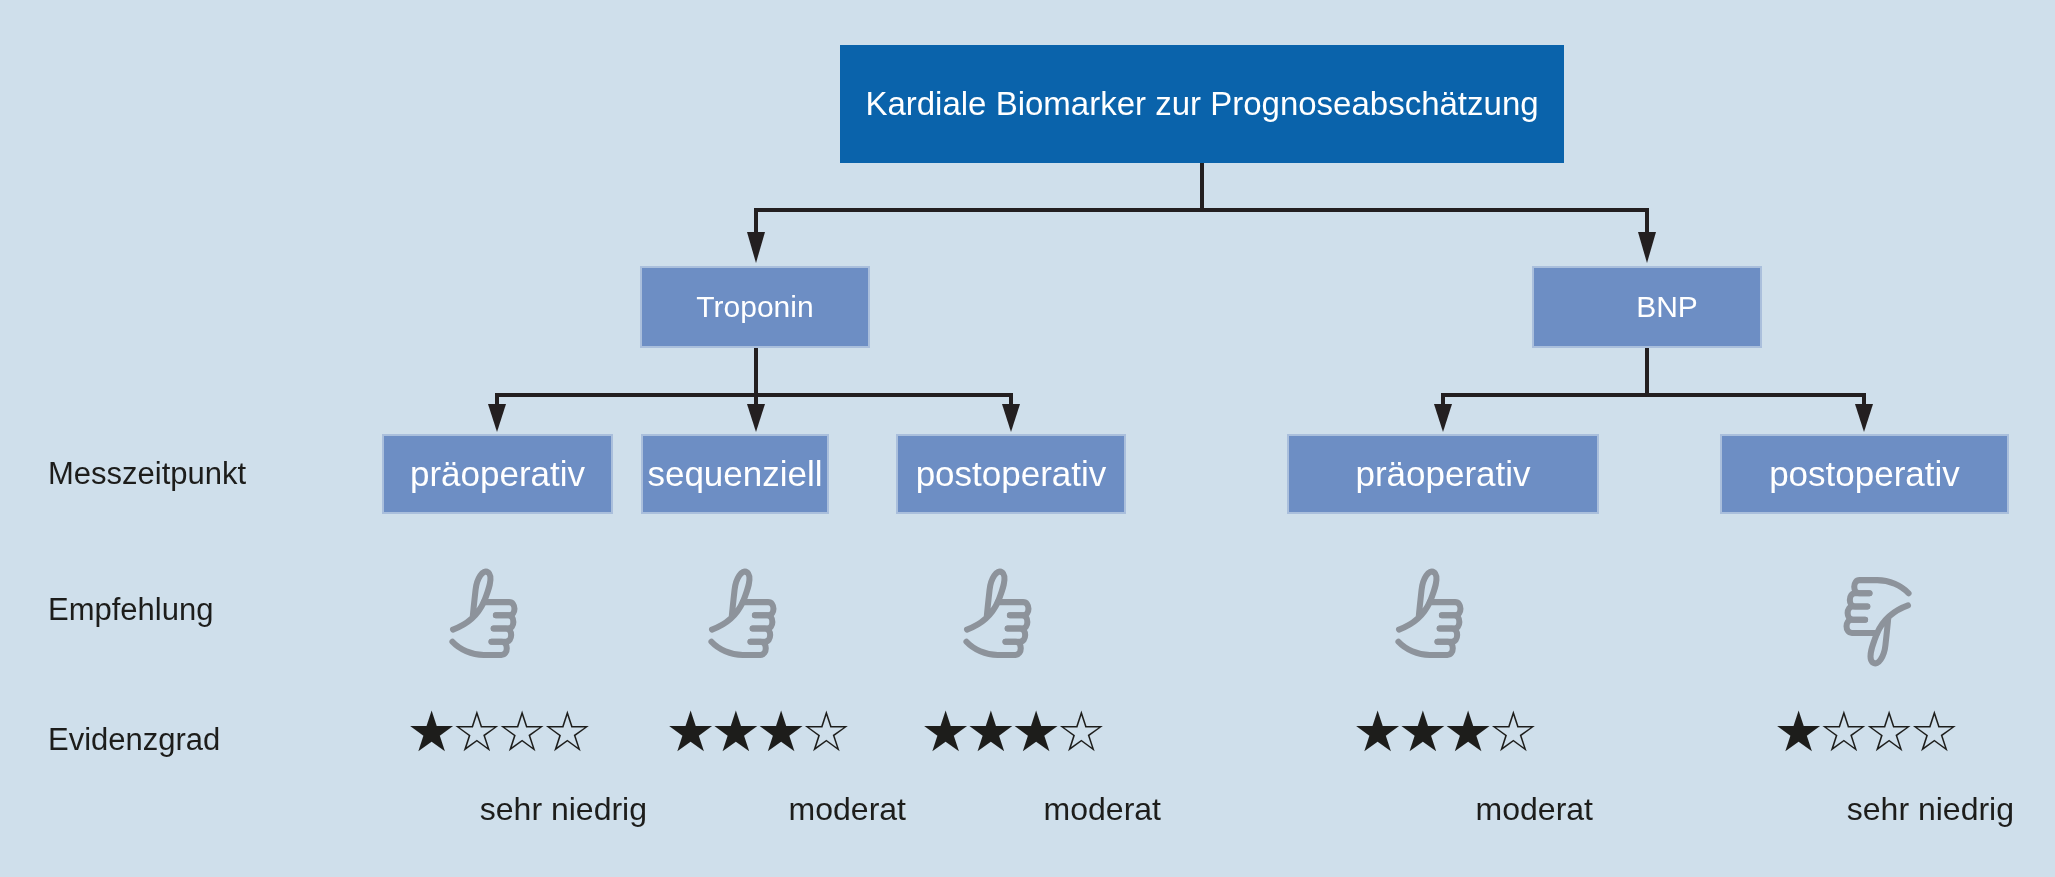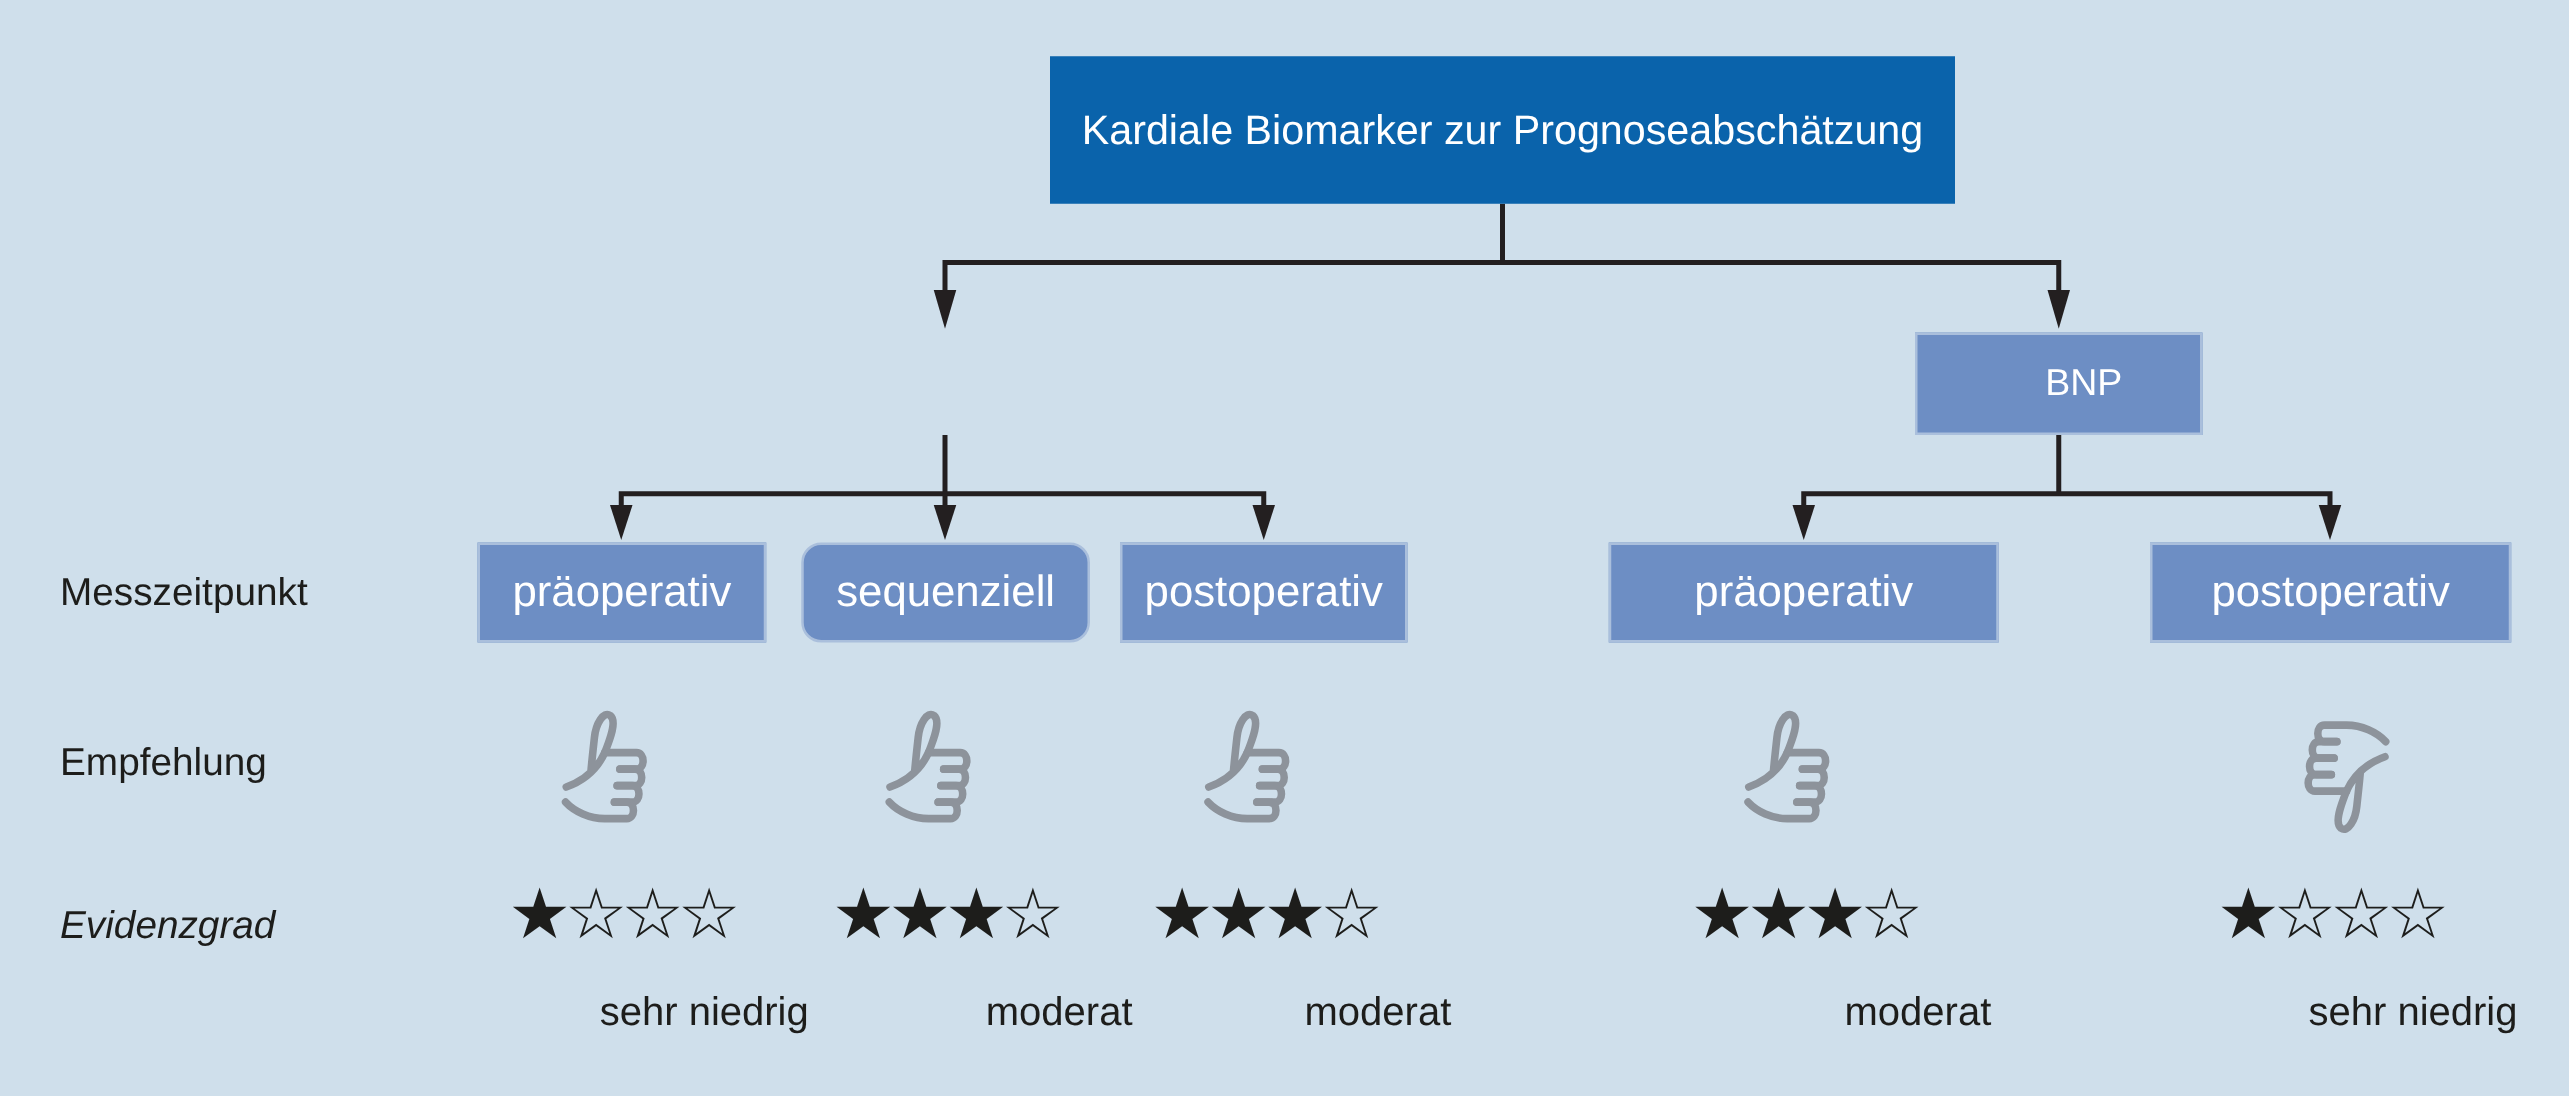--- a/index.html
+++ b/index.html
@@ -25,31 +25,31 @@
     top:266px;width:230px;height:82px;
     background:#6d8ec4;border:2px solid #aabfdc;font-size:30px;
   }
   #branch-troponin{left:640px;}
   #branch-bnp{left:1532px;padding-left:40px;}
   .timing{
     top:434px;height:80px;
     background:#6d8ec4;border:2px solid #aabfdc;font-size:35px;
   }
   .t1{left:382px;width:231px;}
-  .t2{left:641px;width:231px;border-radius:16px;}
+  .t2{left:641px;width:188px;}
   .t3{left:896px;width:230px;}
   .t4{left:1287px;width:312px;}
   .t5{left:1720px;width:289px;}
   .row-label{
     position:absolute;left:48px;
     font-size:31px;color:#1d1d1b;line-height:36px;
   }
   #rl-timing{top:456px;}
   #rl-recommendation{top:592px;text-align:center;}
-  #rl-evidence{top:722px;font-style:italic;}
+  #rl-evidence{top:722px;}
   .thumb{
     position:absolute;top:560px;width:110px;height:115px;
   }
   .thumb svg{width:100%;height:100%;}
   .thumb.down{transform:rotate(180deg);}
   .th1{left:442px;} .th2{left:701px;} .th3{left:956px;} .th4{left:1388px;} .th5{left:1809px;}
   .stars{
     position:absolute;top:702px;width:260px;
     text-align:center;
     font-family:"DejaVu Sans",sans-serif;
@@ -87,20 +87,21 @@
       <polygon points="488,404 506,404 497,432"></polygon>
       <polygon points="747,404 765,404 756,432"></polygon>
       <polygon points="1002,404 1020,404 1011,432"></polygon>
       <polygon points="1434,404 1452,404 1443,432"></polygon>
       <polygon points="1855,404 1873,404 1864,432"></polygon>
     </g>
   </svg>
 
   <div class="box root">Kardiale Biomarker zur Prognoseabschätzung</div>
 
+  <div class="box branch" id="branch-troponin">Troponin</div>
   <div class="box branch" id="branch-bnp">BNP</div>
 
   <div class="row-label" id="rl-timing">Messzeitpunkt</div>
   <div class="row-label" id="rl-recommendation">Empfehlung</div>
   <div class="row-label" id="rl-evidence">Evidenzgrad</div>
 
   <div class="box timing t1">präoperativ</div>
   <div class="box timing t2">sequenziell</div>
   <div class="box timing t3">postoperativ</div>
   <div class="box timing t4">präoperativ</div>

